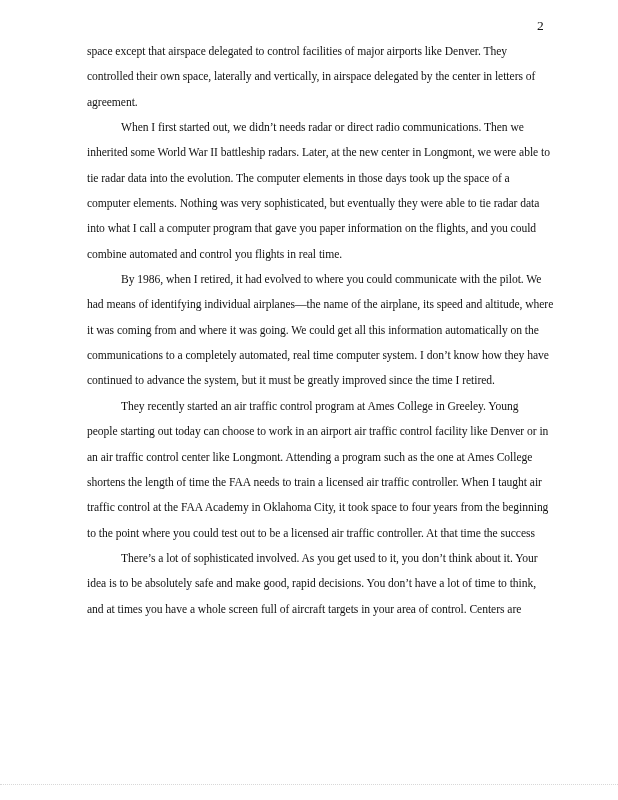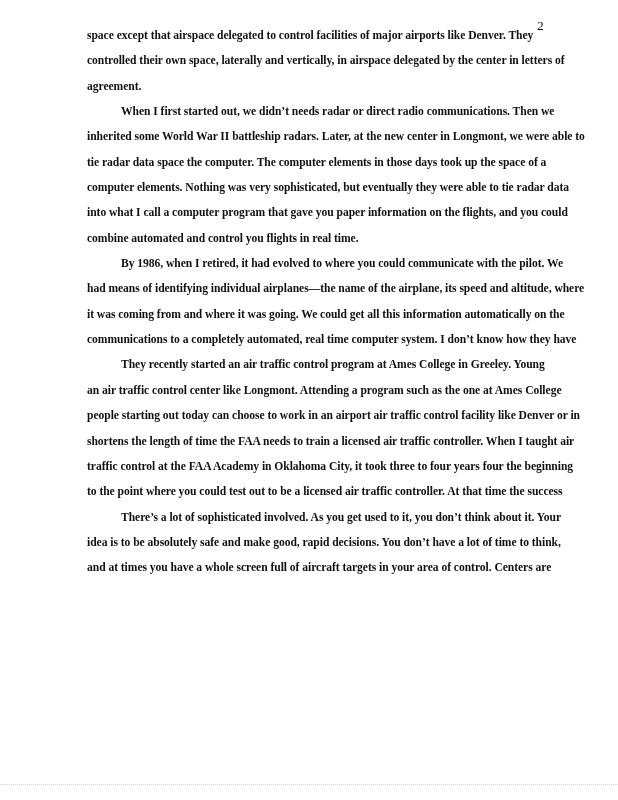--- a/index.html
+++ b/index.html
@@ -17,24 +17,23 @@
     }
     .page-number {
       position: absolute;
       top: 17px;
       left: 537px;
       font-size: 13.5px;
       line-height: 18px;
     }
     .body-text {
       position: absolute;
-      top: 26px;
+      top: 42px;
       left: 87px;
       width: 470px;
-      font-weight: bold;
     }
     .line {
       display: block;
       white-space: nowrap;
       font-size: 11.6px;
       height: 25.35px;
       line-height: 20px;
       letter-spacing: -0.05px;
     }
     .line.indent {
@@ -58,39 +57,40 @@
 
   <div>
     <span class="line">space except that airspace delegated to control facilities of major airports like Denver. They</span>
     <span class="line">controlled their own space, laterally and vertically, in airspace delegated by the center in letters of</span>
     <span class="line">agreement.</span>
   </div>
 
   <div>
     <span class="line indent">When I first started out, we didn’t needs radar or direct radio communications. Then we</span>
     <span class="line">inherited some World War II battleship radars. Later, at the new center in Longmont, we were able to</span>
-    <span class="line">tie radar data space the computer. The computer elements in those days took up the space of a</span>
+    <span class="line">tie radar data into the evolution. The computer elements in those days took up the space of a</span>
     <span class="line">computer elements. Nothing was very sophisticated, but eventually they were able to tie radar data</span>
     <span class="line">into what I call a computer program that gave you paper information on the flights, and you could</span>
     <span class="line">combine automated and control you flights in real time.</span>
   </div>
 
   <div>
     <span class="line indent">By 1986, when I retired, it had evolved to where you could communicate with the pilot. We</span>
     <span class="line">had means of identifying individual airplanes—the name of the airplane, its speed and altitude, where</span>
     <span class="line">it was coming from and where it was going. We could get all this information automatically on the</span>
     <span class="line">communications to a completely automated, real time computer system. I don’t know how they have</span>
+    <span class="line">continued to advance the system, but it must be greatly improved since the time I retired.</span>
   </div>
 
   <div>
     <span class="line indent">They recently started an air traffic control program at Ames College in Greeley. Young</span>
+    <span class="line">people starting out today can choose to work in an airport air traffic control facility like Denver or in</span>
     <span class="line">an air traffic control center like Longmont. Attending a program such as the one at Ames College</span>
-    <span class="line">people starting out today can choose to work in an airport air traffic control facility like Denver or in</span>
     <span class="line">shortens the length of time the FAA needs to train a licensed air traffic controller. When I taught air</span>
-    <span class="line">traffic control at the FAA Academy in Oklahoma City, it took three to four years four the beginning</span>
+    <span class="line">traffic control at the FAA Academy in Oklahoma City, it took space to four years from the beginning</span>
     <span class="line">to the point where you could test out to be a licensed air traffic controller. At that time the success</span>
   </div>
 
   <div>
     <span class="line indent">There’s a lot of sophisticated involved. As you get used to it, you don’t think about it. Your</span>
     <span class="line">idea is to be absolutely safe and make good, rapid decisions. You don’t have a lot of time to think,</span>
     <span class="line">and at times you have a whole screen full of aircraft targets in your area of control. Centers are</span>
   </div>
 </div>
 

